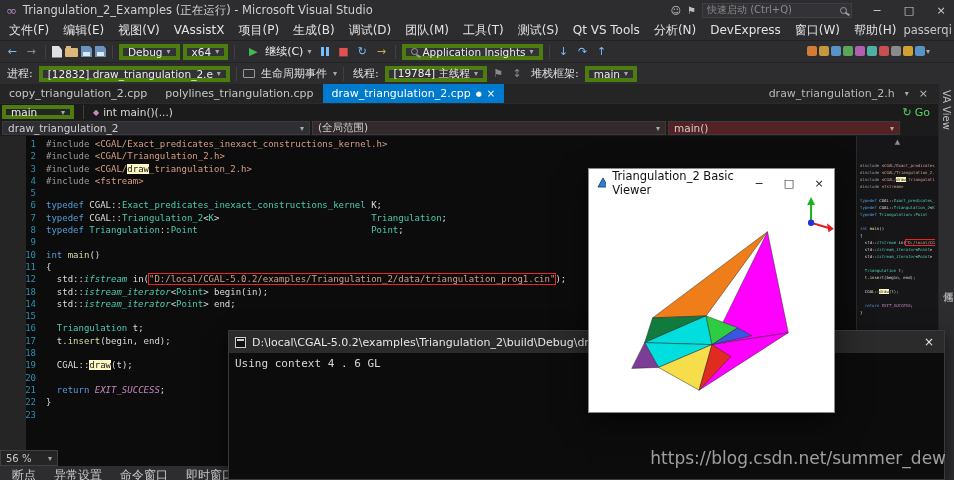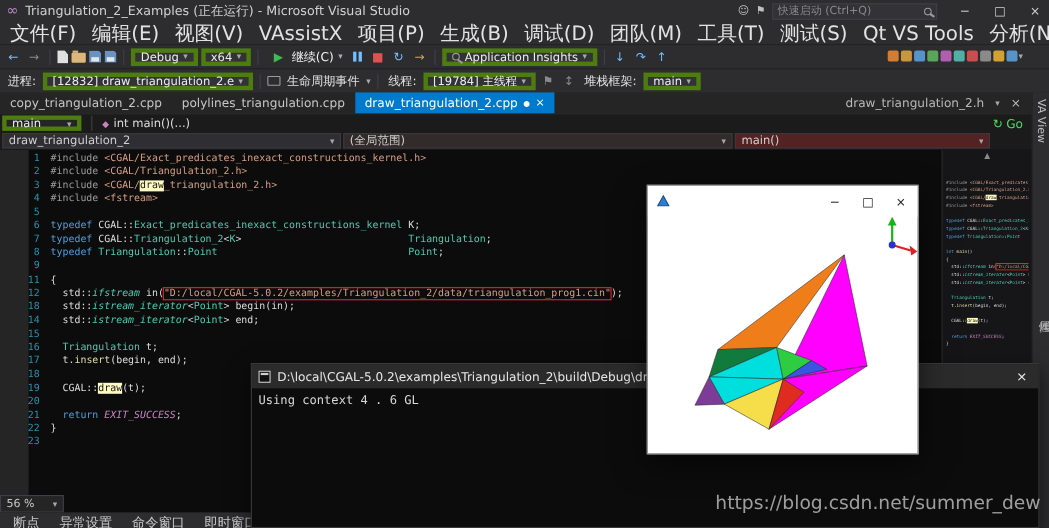--- a/index.html
+++ b/index.html
@@ -10,21 +10,21 @@
 .vs-logo{color:#b487c8;font-size:13px}
 .title-text{color:#d0d0d0;font-size:11.5px;white-space:nowrap}
 .title-right{margin-left:auto;display:flex;align-items:center;gap:6px}
 .tb-ico{color:#c0c0c0;font-size:10px}
 .quick-launch{width:150px;height:15px;background:#333337;border:1px solid #3f3f46;display:flex;align-items:center;justify-content:space-between;padding:0 4px;font-size:10px;color:#8a8a8a;margin-right:6px}
 .mag{width:7px;height:7px;border:1.5px solid #9a9a9a;border-radius:50%;position:relative;flex:none}
 .mag::after{content:"";position:absolute;width:5px;height:1.5px;background:#9a9a9a;right:-4px;bottom:-2px;transform:rotate(35deg)}
 .win-btn{width:26px;height:20px;display:flex;align-items:center;justify-content:center;color:#d0d0d0;font-size:11px}
 .menubar{height:20px;display:flex;align-items:center;background:#2d2d30;padding-left:2px}
 .menu-items{display:flex;height:100%}
-.menu-item{padding:0 7px;display:flex;align-items:center;font-size:18px;color:#e2e2e2;white-space:nowrap}
+.menu-item{padding:0 7px;display:flex;align-items:center;font-size:12px;color:#e2e2e2;white-space:nowrap}
 .menu-right{margin-left:auto;display:flex;align-items:center;gap:5px;padding-right:6px;font-size:11.5px;color:#c8c8c8}
 .toolbar{height:22px;display:flex;align-items:center;gap:3px;background:#2d2d30;border-top:1px solid #222224;padding:0 4px;white-space:nowrap}
 .sep{width:1px;height:14px;background:#3f3f46;margin:0 3px;flex:none}
 .ico{font-family:"DejaVu Sans",sans-serif;font-size:11px;width:16px;text-align:center;flex:none}
 .blue{color:#75beff}.gray{color:#8a8a8a}.red{color:#e05252}.green{color:#3fba54}.yellow{color:#d0a938}
 .combo{display:inline-flex;align-items:center;gap:4px;height:16px;background:#333337;border:4px solid #4d7c0f;padding:0 5px;font-size:10.5px;color:#ececec}
 .caret{font-size:8px;color:#a8a8a8}
 .continue-btn{display:inline-flex;align-items:center;gap:4px;padding:0 4px;font-size:11px;color:#f0f0f0}
 .i-pause{display:inline-flex;gap:2px;width:14px;justify-content:center}
 .i-pause i{width:3px;height:9px;background:#75beff}
@@ -288,20 +288,24 @@
         </div>
         <div class="code-row">
           <span class="line-num">8</span>
           <span class="code-text"><span class="c-kw">typedef </span><span class="c-ty">Triangulation</span><span class="c-pl">::</span><span class="c-ty">Point</span><span class="c-pl">                                </span><span class="c-ty">Point</span><span class="c-pl">;</span></span>
         </div>
         <div class="code-row">
           <span class="line-num">9</span>
           <span class="code-text"></span>
         </div>
         <div class="code-row">
+          <span class="line-num">10</span>
+          <span class="code-text"><span class="c-kw">int </span><span class="c-fn">main</span><span class="c-pl">()</span></span>
+        </div>
+        <div class="code-row">
           <span class="line-num">11</span>
           <span class="code-text"><span class="c-pl">{</span></span>
         </div>
         <div class="code-row">
           <span class="line-num">12</span>
           <span class="code-text"><span class="c-pl">  std::</span><span class="c-tyi">ifstream</span><span class="c-pl"> in(</span><span class="c-str redbox">"D:/local/CGAL-5.0.2/examples/Triangulation_2/data/triangulation_prog1.cin"</span><span class="c-pl">);</span></span>
         </div>
         <div class="code-row">
           <span class="line-num">18</span>
           <span class="code-text"><span class="c-pl">  std::</span><span class="c-tyi">istream_iterator</span><span class="c-pl">&lt;</span><span class="c-ty">Point</span><span class="c-pl">&gt; begin(in);</span></span>
@@ -404,20 +408,21 @@
     <div class="console-body">
       <span>Using context  4 . 6 GL</span>
     </div>
   </div>
 
   <div class="viewer">
     <div class="viewer-title">
       <svg width="12" height="12">
         <polygon points="6,1 11,10 1,10" fill="#2d7dd2" stroke="#1b4f8a"></polygon>
       </svg>
+      <span>Triangulation_2 Basic Viewer</span>
       <span class="v-btns">
         <span class="v-btn">−</span>
         <span class="v-btn">□</span>
         <span class="v-btn">×</span>
       </span>
     </div>
     <div class="viewer-body">
       <svg viewBox="0 0 247 217" width="245" height="215">
         <polygon points="180,35 201,137 124,149" fill="#ff00ff" stroke="#2b2b2b" stroke-width="0.5"></polygon>
           <polygon points="124,149 201,137 111,195" fill="#ff00ff" stroke="#2b2b2b" stroke-width="0.5"></polygon>

